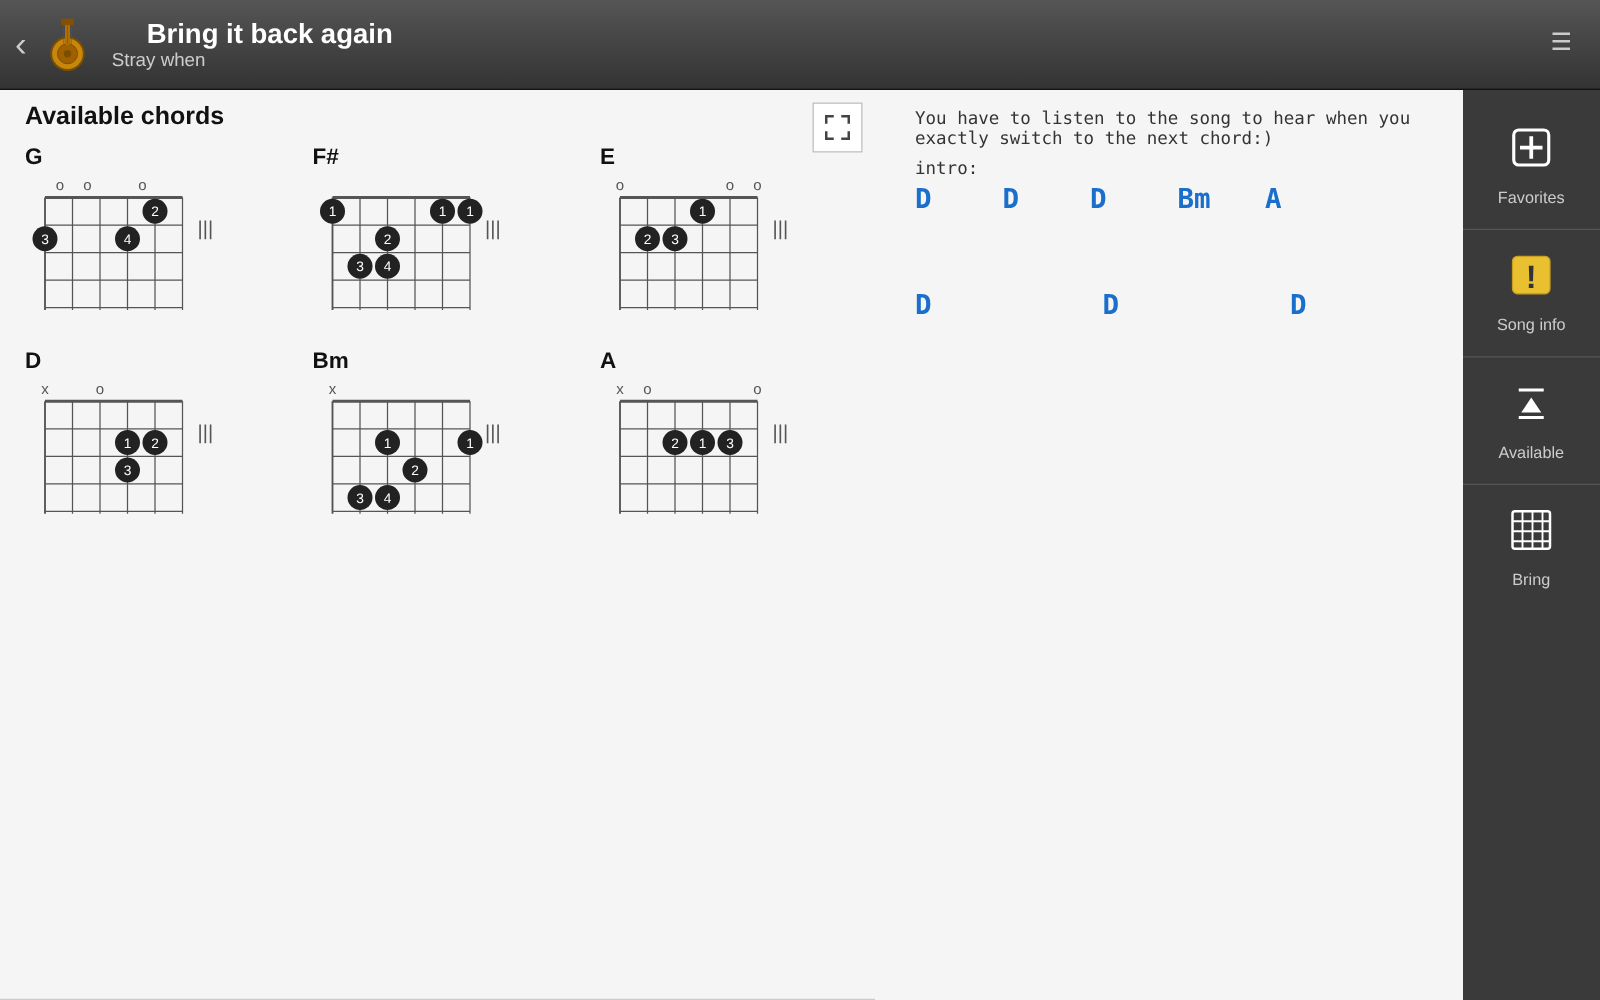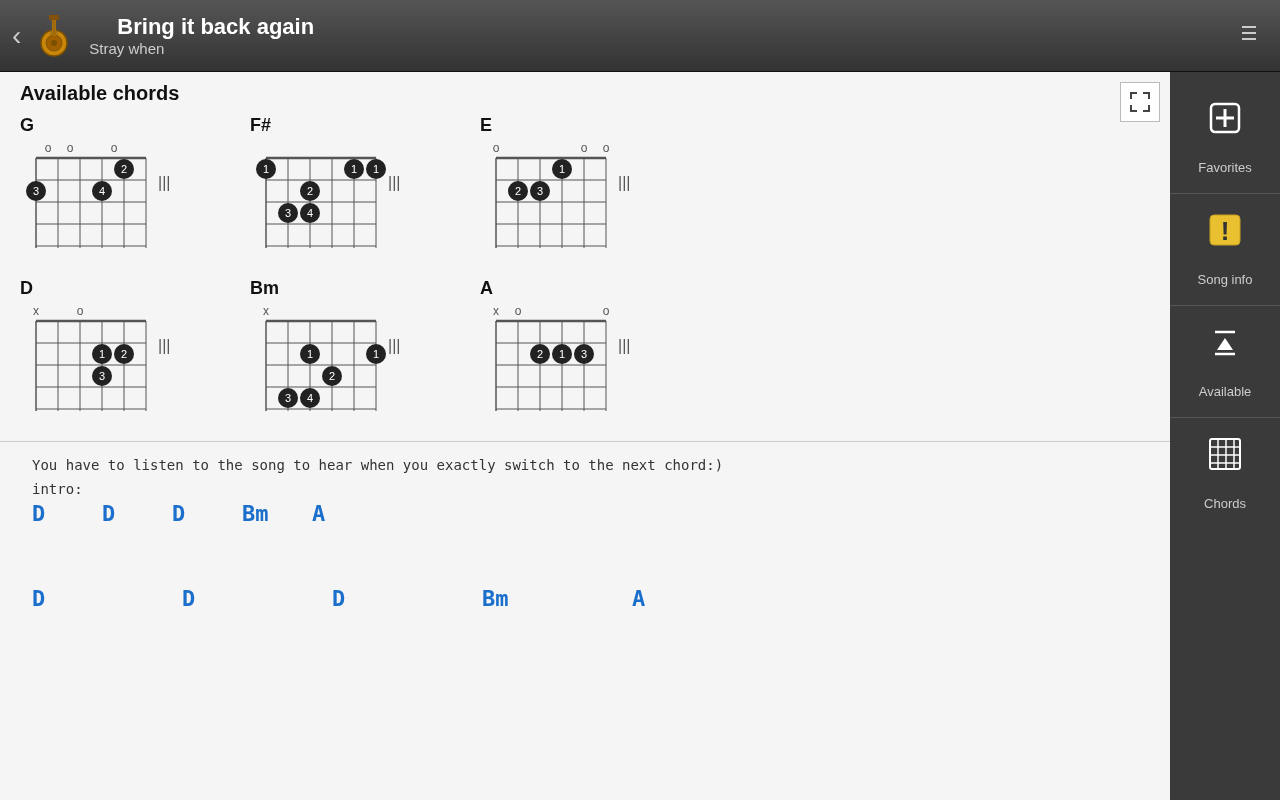--- a/index.html
+++ b/index.html
@@ -48,21 +48,21 @@
       display: flex;
       flex: 1;
       overflow: hidden;
     }
 
     
     .content-area {
       flex: 1;
       background: #f0f0f0;
       display: flex;
-      flex-direction: column;
+      flex-direction: row;
       overflow: hidden;
     }
 
     
     .chords-section {
       background: #f5f5f5;
       padding: 10px 20px 10px 20px;
       position: relative;
       border-bottom: 1px solid #ccc;
     }
@@ -158,21 +158,20 @@
     }
     .sidebar-item {
       display: flex;
       flex-direction: column;
       align-items: center;
       justify-content: center;
       width: 100%;
       padding: 18px 6px;
       cursor: pointer;
       border-bottom: 1px solid #555;
-      gap: 10px;
     }
     .sidebar-item:last-child { border-bottom: none; }
     .sidebar-icon {
       font-size: 32px;
       color: #fff;
       margin-bottom: 6px;
     }
     .sidebar-label {
       font-size: 13px;
       color: #ccc;
@@ -492,18 +491,18 @@
           <rect x="3" y="3" width="30" height="30" rx="2" fill="none" stroke="#fff" stroke-width="2"></rect>
 
           <line x1="3" y1="11" x2="33" y2="11" stroke="#fff" stroke-width="1.5"></line>
           <line x1="3" y1="19" x2="33" y2="19" stroke="#fff" stroke-width="1.5"></line>
           <line x1="3" y1="27" x2="33" y2="27" stroke="#fff" stroke-width="1.5"></line>
           <line x1="11" y1="3" x2="11" y2="33" stroke="#fff" stroke-width="1.5"></line>
           <line x1="19" y1="3" x2="19" y2="33" stroke="#fff" stroke-width="1.5"></line>
           <line x1="27" y1="3" x2="27" y2="33" stroke="#fff" stroke-width="1.5"></line>
         </svg>
       </div>
-      <div class="sidebar-label">Chords</div>
+      <div class="sidebar-label">Bring</div>
     </div>
 
   </div>
 
 </div>
 
 </body></html>

